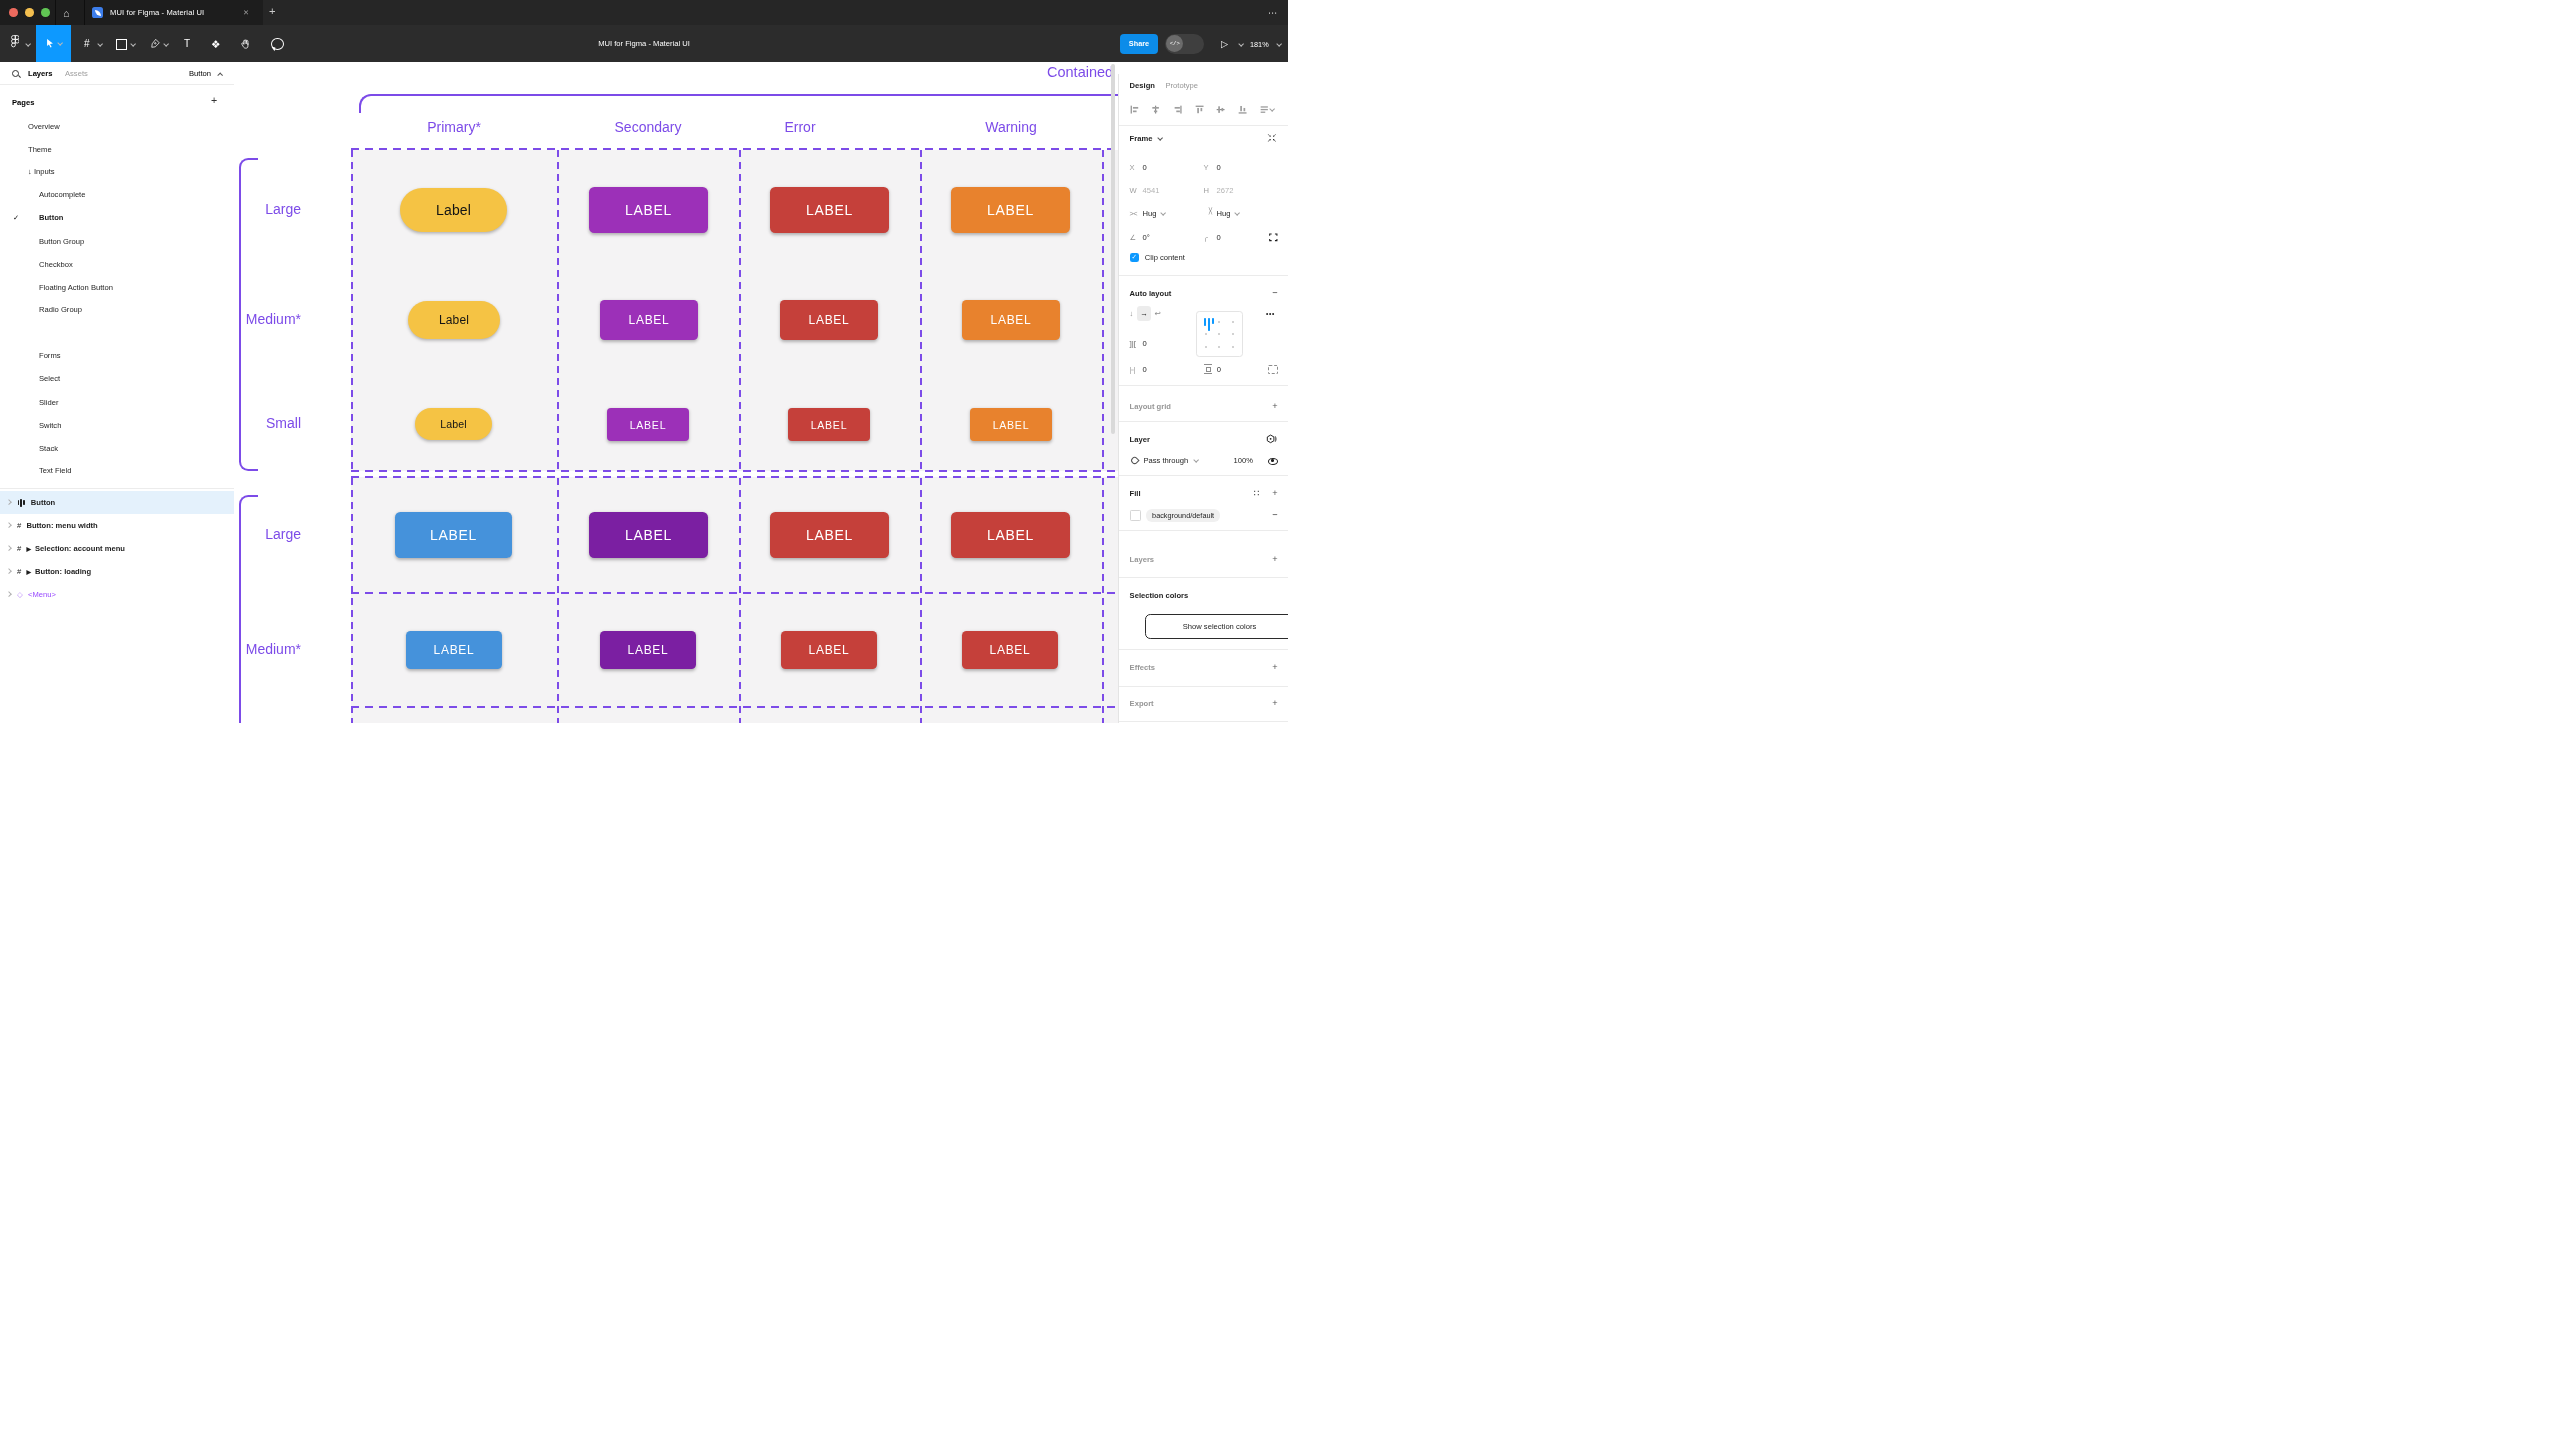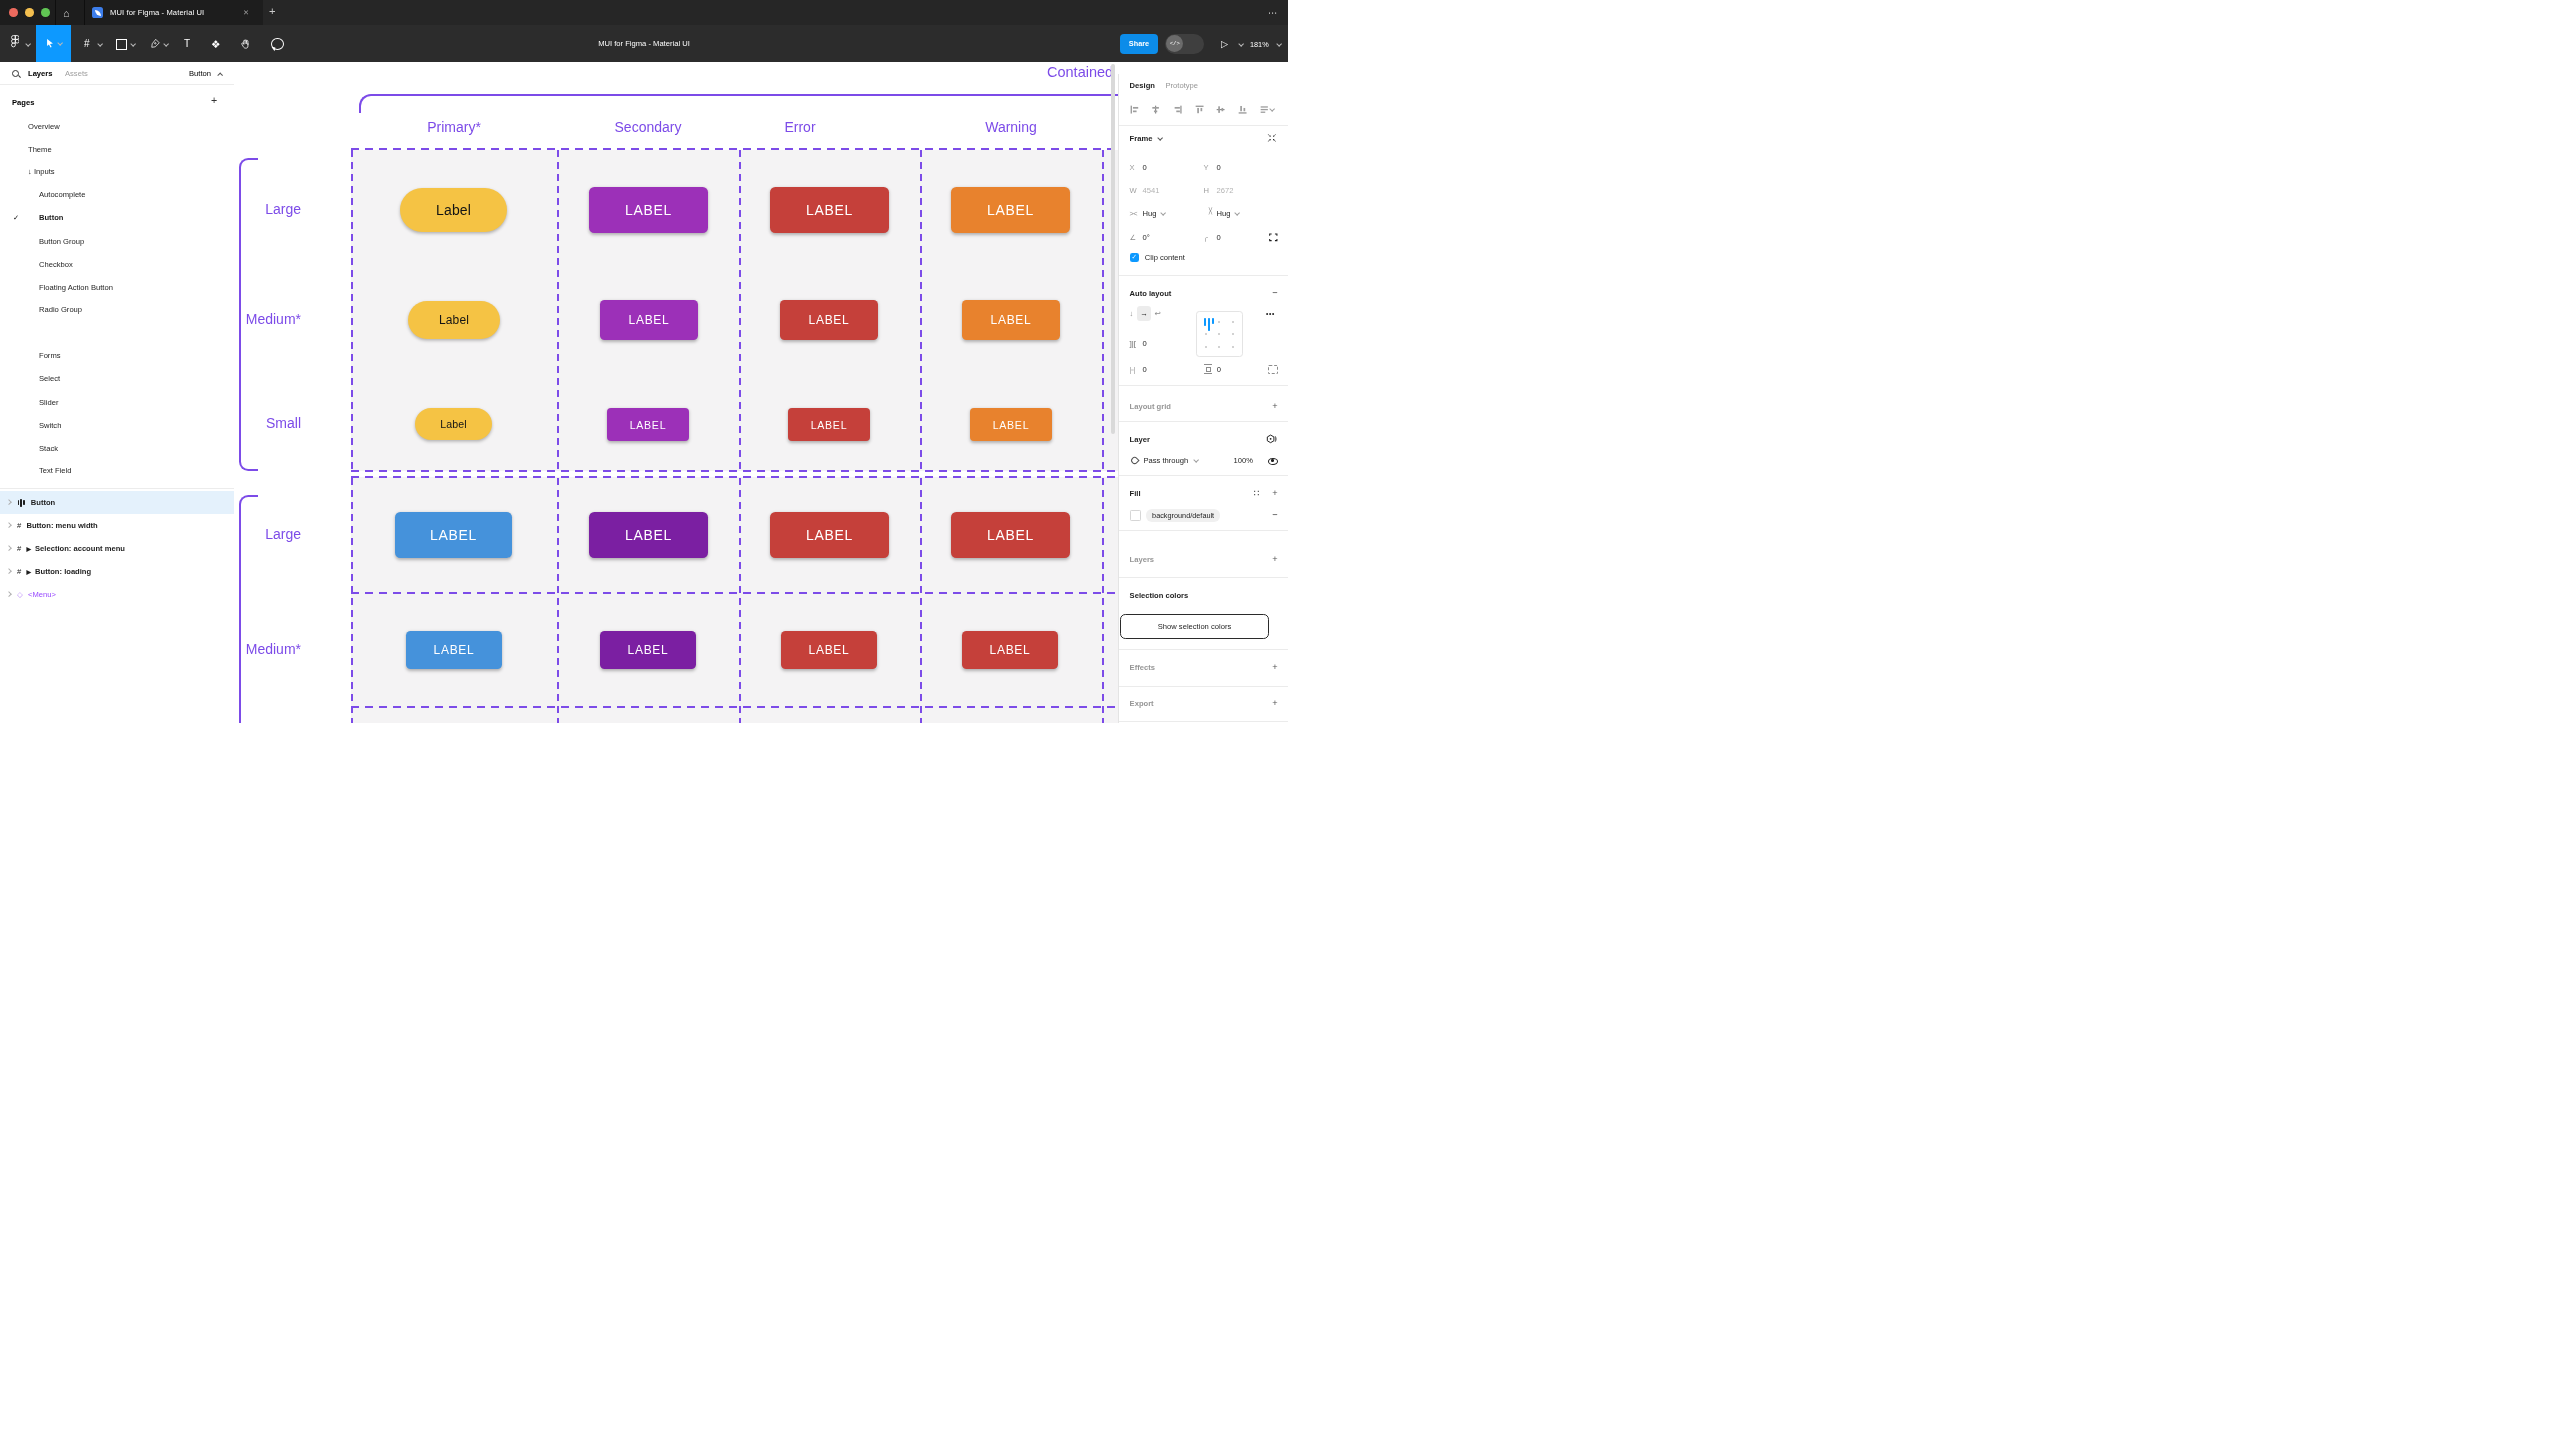--- a/index.html
+++ b/index.html
@@ -87,21 +87,21 @@
   .selbox{width:14.5px;height:14.5px;background:#ECECEC;border-radius:3.3px;display:flex;align-items:center;justify-content:center;margin:0 3.3px;}
   #alwidget{left:77px;top:237px;width:45px;height:44px;border:0.7px solid #E4E4E4;border-radius:3.3px;background:#fff;}
   #alwidget .bar{position:absolute;background:#0D99FF;width:2.6px;border-radius:0.7px;}
   #alwidget .dot{position:absolute;width:1.6px;height:1.6px;background:#c9c9c9;border-radius:50%;}
   .padv{width:8.6px;height:8px;border-top:1.1px solid #8c8c8c;border-bottom:1.1px solid #8c8c8c;position:relative;margin-right:4.6px;flex:none;}
   .padv::after{content:"";position:absolute;left:2.3px;top:1.6px;width:3px;height:3px;border:0.9px solid #8c8c8c;}
   .indiv{width:7.3px;height:7.3px;border:0.9px dashed #8c8c8c;border-radius:1.3px;}
   .droplet{width:5.3px;height:5.3px;border:1px solid #555;border-radius:50% 0 50% 50%;transform:rotate(45deg);margin:0 5.3px 0 1.3px;flex:none;}
   .swatch{width:9.2px;height:9.2px;border:0.7px solid #d6d6d6;border-radius:1.3px;background:#fff;margin-right:5.3px;flex:none;}
   .chip{background:#F0F0F0;border-radius:6px;padding:2px 6px;font-size:7.3px;}
-  .showbtn{left:1px;top:540px;width:147px;height:23px;border:0.9px solid #2b2b2b;border-radius:5.3px;
+  .showbtn{left:26px;top:540px;width:147px;height:23px;border:0.9px solid #2b2b2b;border-radius:5.3px;
            display:flex;align-items:center;justify-content:center;font-size:7.6px;background:#fff;}
   .collapse4{display:grid;grid-template-columns:5.3px 5.3px;font-size:5.3px;line-height:5.3px;color:#1e1e1e;}
   .hexsvg,.handsvg,.pensvg,.cursvg,.figsvg{display:block;}
 </style>
 </head>
 <body>
 
 <div id="app">
 
   <div id="topbar" class="abs">

